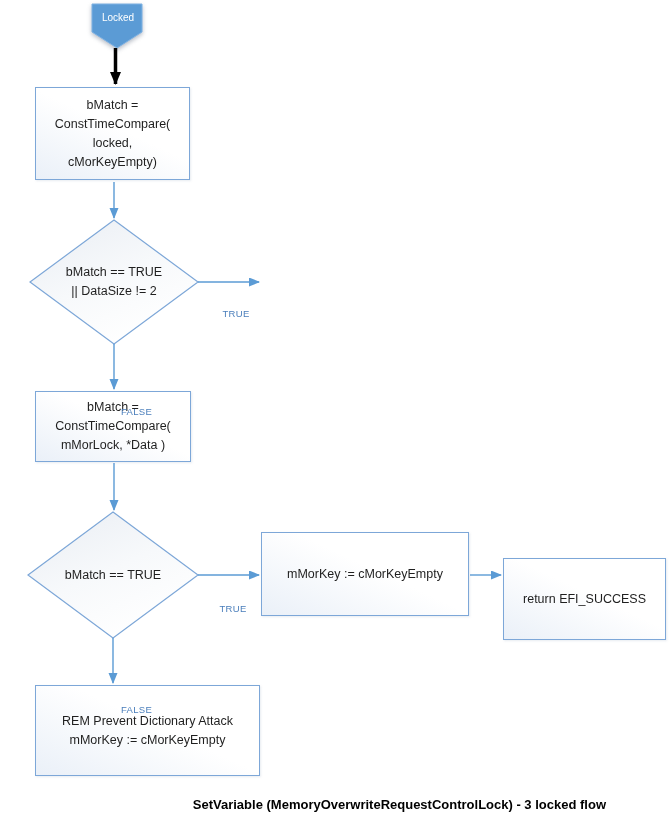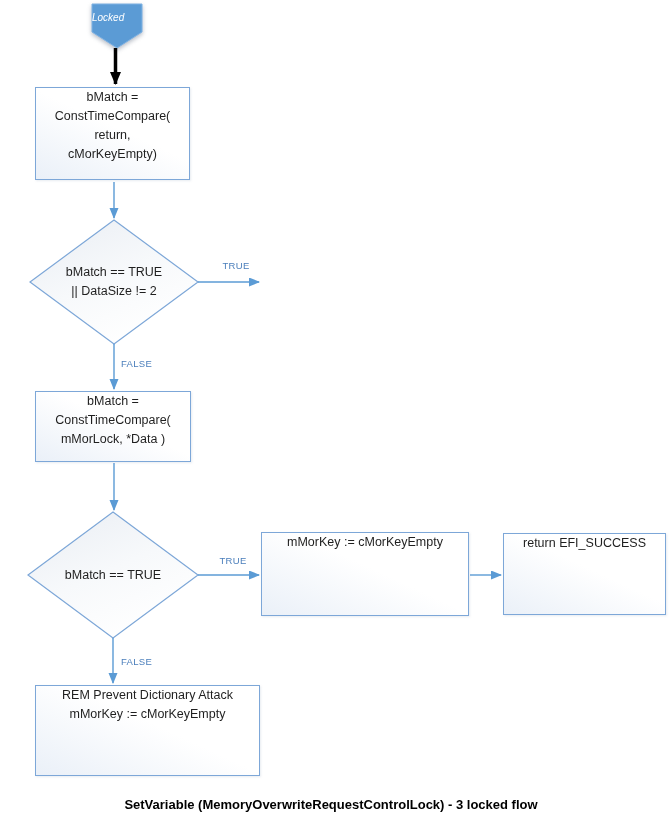--- a/index.html
+++ b/index.html
@@ -6,38 +6,38 @@
   .stage {
     position:relative; width:672px; height:826px; background:#ffffff;
     font-family:"Liberation Sans", sans-serif; color:#1f1f1f; overflow:hidden;
   }
   .layer { position:absolute; left:0; top:0; }
   .pbox {
     position:absolute; box-sizing:border-box;
     border:1px solid #7da7d8;
     background:linear-gradient(205deg, #ffffff 45%, #eaf0f8 100%);
     box-shadow:1px 1px 2px rgba(130,150,180,0.18);
-    display:flex; flex-direction:column; align-items:center; 
+    display:flex; flex-direction:column; align-items:center; justify-content:center;
     font-size:12.5px; line-height:19px; text-align:center;
   }
   .dtext {
     position:absolute; display:flex; flex-direction:column; align-items:center; 
     font-size:12.5px; line-height:19px; text-align:center;
   }
   .edge-label {
     position:absolute; font-size:9.5px; letter-spacing:0.3px;
-    color:#4a7ebb; text-align:center;
+    color:#4a7ebb; text-align:center;margin-top:48px;
   }
   .start-label {
-    position:absolute; left:92px; top:12px; width:52px; text-align:left;
-    color:#ffffff; font-size:10px;font-style:italic;
+    position:absolute; left:92px; top:12px; width:52px; text-align:center;
+    color:#ffffff; font-size:10px;
   }
   .caption {
-    position:absolute; left:0; top:797px; width:606px; text-align:center;
-    font-weight:bold; font-size:13px; color:#000000;padding-left:28px;
+    position:absolute; left:0; top:797px; width:606px; text-align:right;
+    font-weight:bold; font-size:13px; color:#000000;
   }
   .pent { filter:drop-shadow(0 2px 2px rgba(100,110,130,0.45)); }
 </style>
 </head>
 <body>
 
 <div class="stage">
 
   <svg class="layer" width="672" height="826" viewBox="0 0 672 826">
     <defs>
@@ -68,21 +68,21 @@
     <line x1="198" y1="575" x2="259" y2="575" stroke="#5b9bd5" stroke-width="1.4" marker-end="url(#ab)"></line>
     <line x1="470" y1="575" x2="501" y2="575" stroke="#5b9bd5" stroke-width="1.4" marker-end="url(#ab)"></line>
     <line x1="113" y1="638" x2="113" y2="683" stroke="#5b9bd5" stroke-width="1.4" marker-end="url(#ab)"></line>
   </svg>
 
   <div class="start-label">Locked</div>
 
   <div class="pbox" style="left:35px; top:87px; width:155px; height:93px;">
     <div>bMatch =</div>
     <div>ConstTimeCompare(</div>
-    <div>return,</div>
+    <div>locked,</div>
     <div>cMorKeyEmpty)</div>
   </div>
 
   <div class="dtext" style="left:44px; top:263px; width:140px;">
     <div>bMatch == TRUE</div>
     <div>|| DataSize != 2</div>
   </div>
 
 
   <div class="pbox" style="left:35px; top:391px; width:156px; height:71px;">
@@ -92,21 +92,21 @@
   </div>
 
   <div class="dtext" style="left:43px; top:566px; width:140px;">
     <div>bMatch == TRUE</div>
   </div>
 
   <div class="pbox" style="left:261px; top:532px; width:208px; height:84px;">
     <div>mMorKey := cMorKeyEmpty</div>
   </div>
 
-  <div class="pbox" style="left:503px; top:533px; width:163px; height:82px;">
+  <div class="pbox" style="left:503px; top:558px; width:163px; height:82px;">
     <div>return EFI_SUCCESS</div>
   </div>
 
   <div class="pbox" style="left:3px; top:685px; width:225px; height:91px;margin-left:32px;">
     <div>REM Prevent Dictionary Attack</div>
     <div>mMorKey := cMorKeyEmpty</div>
   </div>
 
   <div class="edge-label" style="left:205px; top:260px; width:62px;">TRUE</div>
   <div class="edge-label" style="left:121px; top:358px;">FALSE</div>

